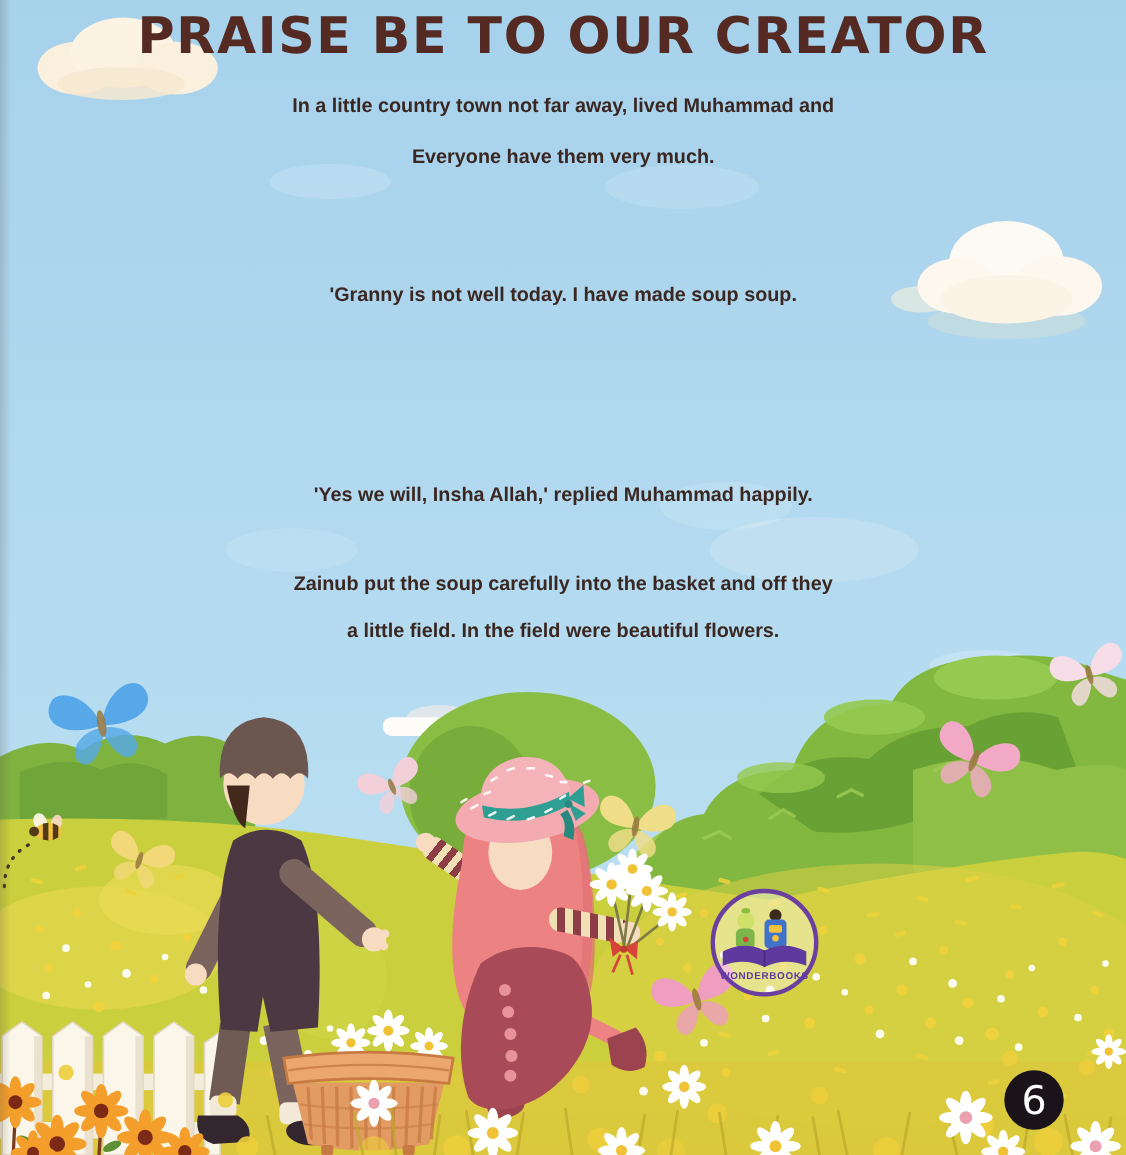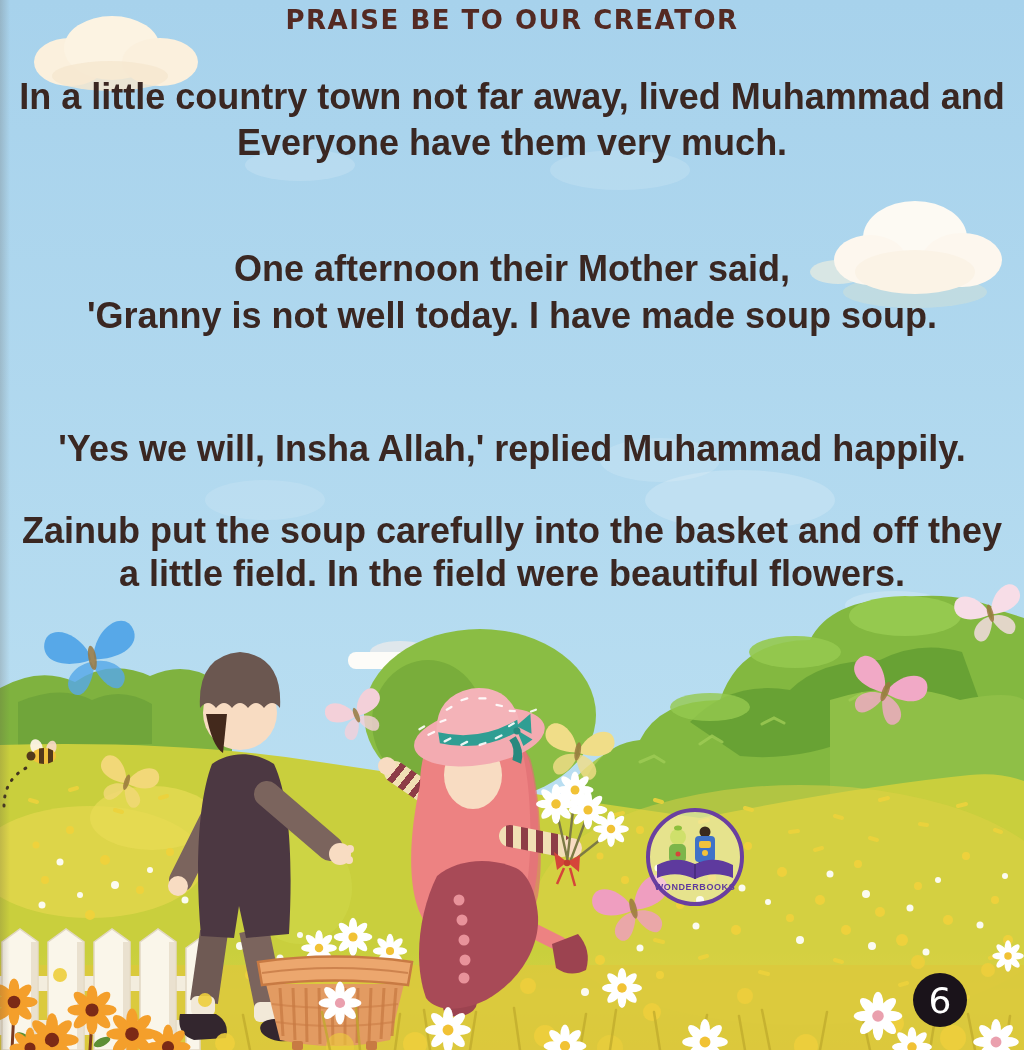--- a/index.html
+++ b/index.html
@@ -1,24 +1,24 @@
 <!DOCTYPE html>
 <html><head>
 <meta charset="utf-8">
 <style>
   html,body{margin:0;padding:0;background:#3c3c3c;}
   .page{position:relative;width:1024px;height:1050px;overflow:hidden;background:#a9d4ec;
         font-family:"Liberation Sans",sans-serif;}
   svg.scene{position:absolute;left:0;top:0;width:1024px;height:1050px;display:block;}
   .textlayer{position:absolute;inset:0;pointer-events:none;}
   .title{position:absolute;top:5px;left:0;width:100%;text-align:center;
-         font-family:"DejaVu Sans",sans-serif;font-weight:800;font-size:26px;
+         font-family:"DejaVu Sans",sans-serif;font-weight:800;font-size:46px;
          letter-spacing:1.5px;color:#542a23;}
   .para{position:absolute;left:0;width:100%;text-align:center;color:#3a2722;
-        font-weight:bold;font-size:36px;}
+        font-weight:bold;font-size:18px;}
   .p1{top:74px;line-height:45.5px;}
   .p2{top:245px;line-height:47px;}
   .p3{top:426px;line-height:46px;text-align:center;}
   .p4{top:509px;line-height:43px;}
   .line{white-space:pre;}
   .edge-shade{position:absolute;left:0;top:0;bottom:0;width:10px;
       background:linear-gradient(to right,rgba(90,80,70,.22),rgba(90,80,70,0));}
 </style>
 </head>
 <body>
@@ -415,21 +415,20 @@
 
 <div class="textlayer">
   <div class="title">PRAISE BE TO OUR CREATOR</div>
 
   <div class="para p1">
     <div class="line">In a little country town not far away, lived Muhammad and</div>
     <div class="line">Everyone have them very much.</div>
   </div>
 
   <div class="para p2">
-    <div class="line">One afternoon their Mother said,</div>
     <div class="line">'Granny is not well today. I have made soup soup.</div>
   </div>
 
   <div class="para p3">
     <div class="line">'Yes we will, Insha Allah,' replied Muhammad happily.</div>
   </div>
 
   <div class="para p4">
     <div class="line">Zainub put the soup carefully into the basket and off they</div>
     <div class="line">a little field. In the field were beautiful flowers.</div>

